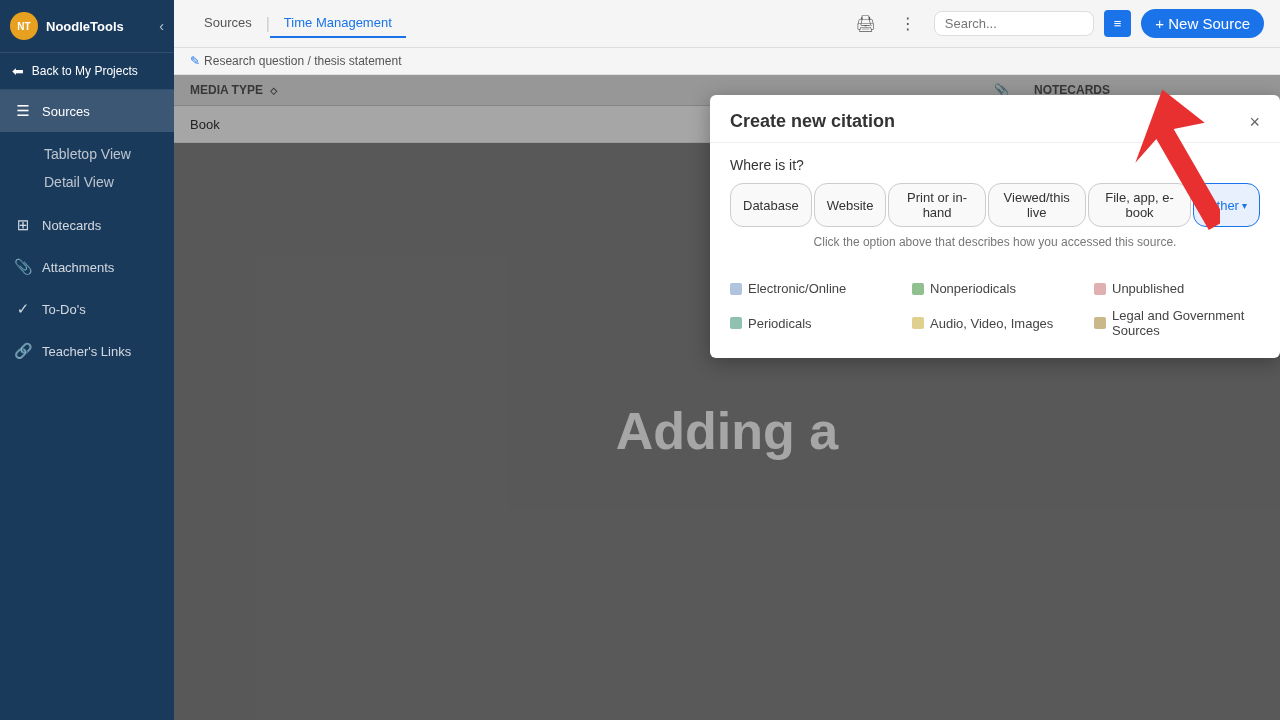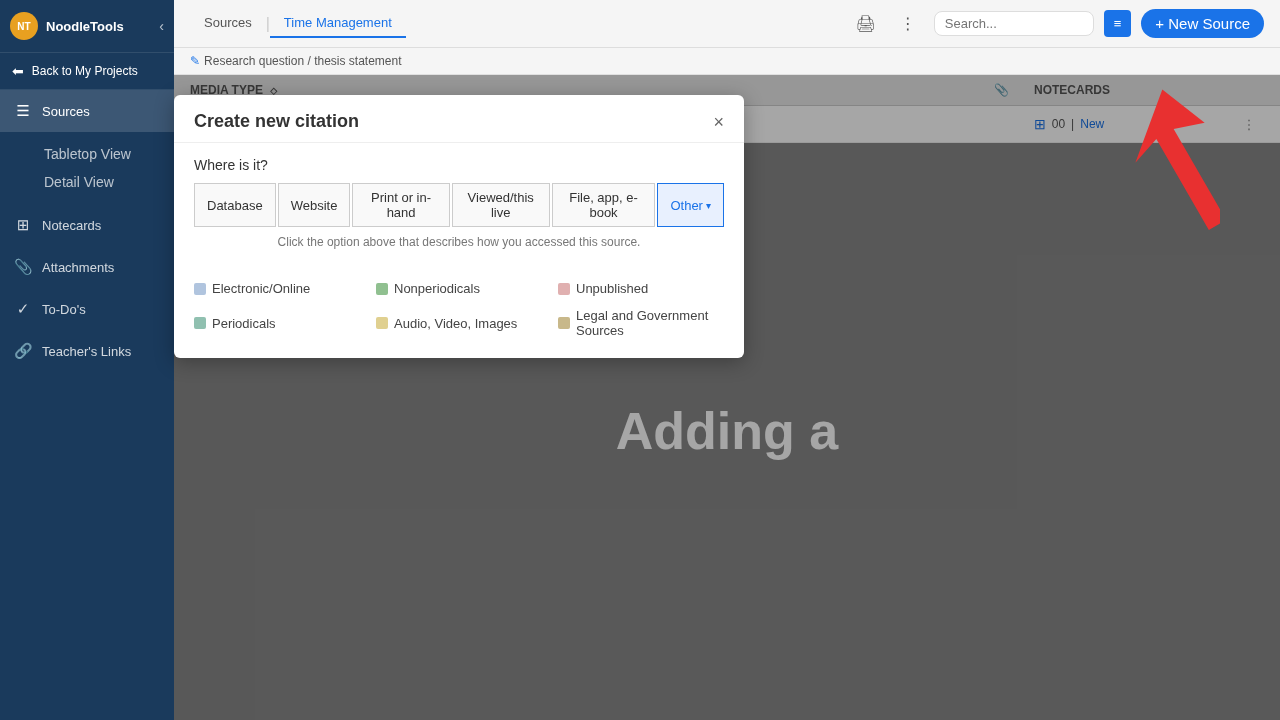--- a/index.html
+++ b/index.html
@@ -192,21 +192,21 @@
     }
 
     
     .modal-backdrop {
       position: absolute;
       top: 0; left: 0; right: 0; bottom: 0;
       background: rgba(0,0,0,0.35);
       z-index: 100;
       display: flex;
       align-items: flex-start;
-      justify-content: flex-start;
+      justify-content: flex-end;
       padding-top: 20px;
     }
 
     
     .modal {
       background: white;
       border-radius: 6px;
       box-shadow: 0 4px 20px rgba(0,0,0,0.3);
       width: 570px;
       padding: 0;
@@ -227,21 +227,21 @@
     .modal-body { padding: 14px 20px 20px; }
     .modal-where {
       font-size: 14px; color: #333; margin-bottom: 10px;
     }
     .modal-tabs {
       display: flex; gap: 2px; margin-bottom: 8px;
     }
     .modal-tab {
       padding: 6px 12px;
       border: 1px solid #ccc;
-      border-radius: 0;
+      border-radius: 13px;
       font-size: 13px; color: #333;
       background: #f9f9f9;
       cursor: pointer;
     }
     .modal-tab.active-tab {
       background: #e8f0fe; border-color: #1a73e8; color: #1a73e8;
     }
     .modal-tab-other {
       display: flex; align-items: center; gap: 3px;
     }

